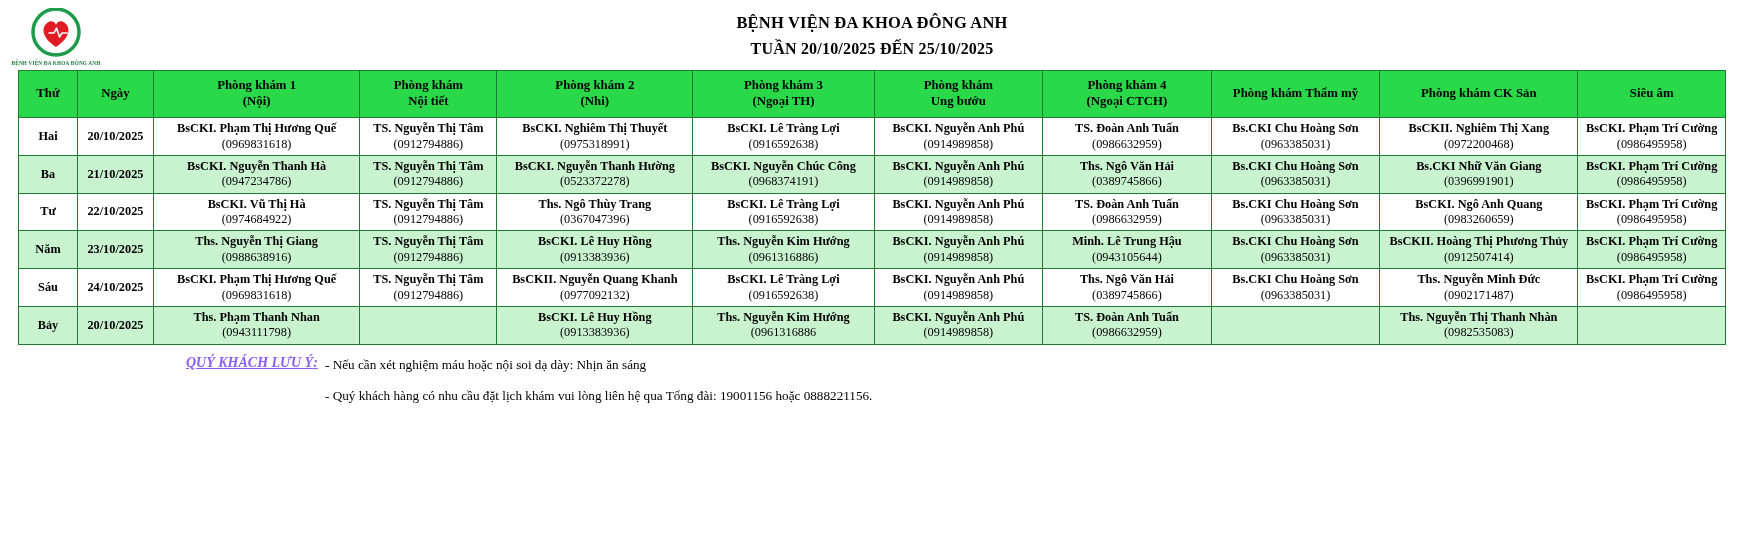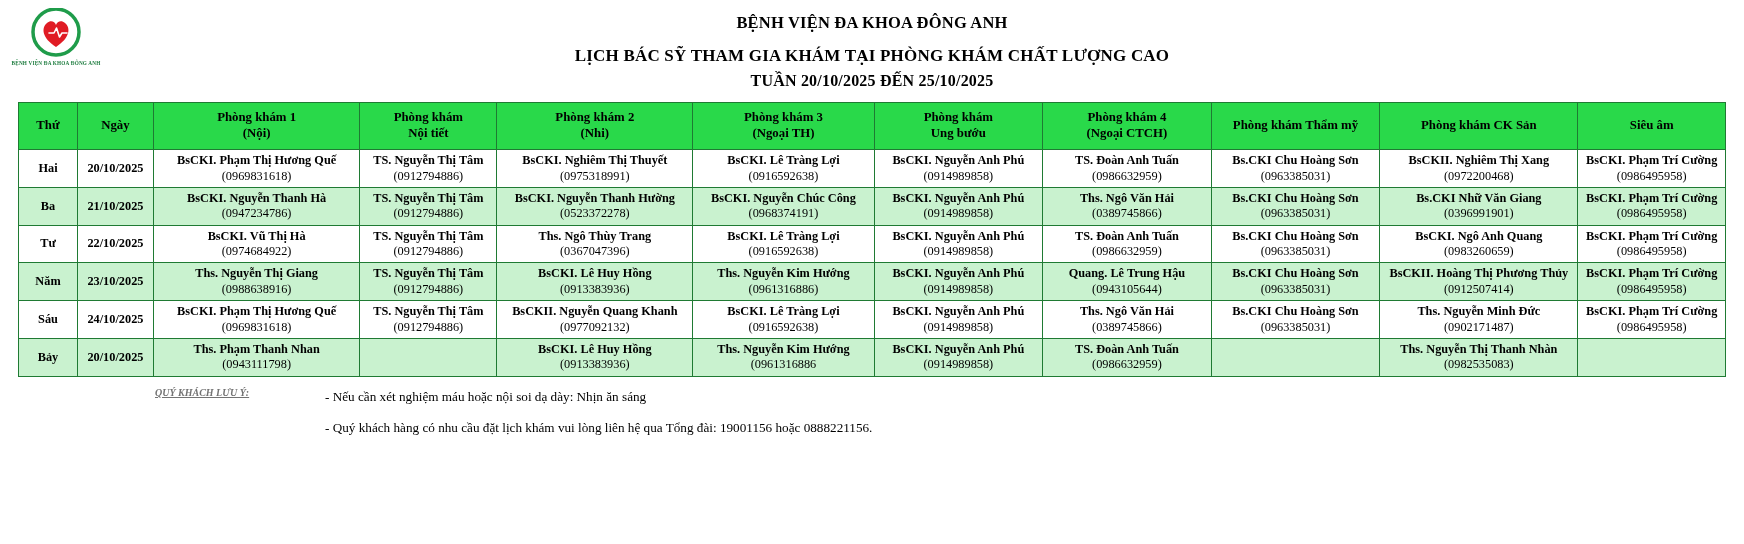--- a/index.html
+++ b/index.html
@@ -121,27 +121,27 @@
   td.empty { }
 
   
   .notes {
     margin: 10px 0 0 0;
     position: relative;
     padding-left: 170px;
   }
   .notes-label {
     position: absolute;
-    left: 155px;
+    left: 186px;
     top: 0;
     font-weight: bold;
     font-style: italic;
-    color: #737373;
+    color: #8b5cf6;
     text-decoration: underline;
-    font-size: 10px;
+    font-size: 14px;
     width: 150px;
   }
   .note-line {
     font-size: 13.2px;
     line-height: 1.5;
     margin-left: 155px;
     margin-bottom: 12px;
     white-space: nowrap;
   }
   .note-line:first-of-type { margin-bottom: 12px; }
@@ -156,21 +156,20 @@
       <div class="logo-mark">
         <svg width="54" height="50" viewBox="0 0 54 50" xmlns="http://www.w3.org/2000/svg">
           <circle cx="27" cy="24" r="23" fill="none" stroke="#1f9c4a" stroke-width="3.5"></circle>
           <path d="M27 39 C13 30 12 20 18 15 C22 11.5 26 14 27 17 C28 14 32 11.5 36 15 C42 20 41 30 27 39 Z" fill="#e01b24"></path>
           <path d="M20 25 h5 l2.5 -5 l3 9 l2.5 -4 h5" fill="none" stroke="#ffffff" stroke-width="1.6" stroke-linejoin="round" stroke-linecap="round"></path>
         </svg>
       </div>
       <div class="logo-caption">BỆNH VIỆN ĐA KHOA ĐÔNG ANH</div>
     </div>
     <div class="org-line2">BỆNH VIỆN ĐA KHOA ĐÔNG ANH</div>
-    <div class="title-main">LỊCH BÁC SỸ THAM GIA KHÁM TẠI PHÒNG KHÁM CHẤT LƯỢNG CAO</div>
     <div class="title-sub">TUẦN 20/10/2025 ĐẾN 25/10/2025</div>
   </div>
 
   <div class="table-wrap">
     <table class="schedule">
       <colgroup>
         <col class="col-thu">
           <col class="col-ngay">
           <col class="col-pk">
           <col class="col-pk-nt">
@@ -367,21 +366,21 @@
             </td>
           <td>
               <span class="doc-name">Ths. Nguyễn Kim Hướng</span>
               <span class="doc-phone">(0961316886)</span>
             </td>
           <td>
               <span class="doc-name">BsCKI. Nguyễn Anh Phú</span>
               <span class="doc-phone">(0914989858)</span>
             </td>
           <td>
-              <span class="doc-name">Quang. Lê Trung Hậu</span>
+              <span class="doc-name">Minh. Lê Trung Hậu</span>
               <span class="doc-phone">(0943105644)</span>
             </td>
           <td>
               <span class="doc-name">Bs.CKI Chu Hoàng Sơn</span>
               <span class="doc-phone">(0963385031)</span>
             </td>
           <td>
               <span class="doc-name">BsCKII. Hoàng Thị Phương Thủy</span>
               <span class="doc-phone">(0912507414)</span>
             </td>

